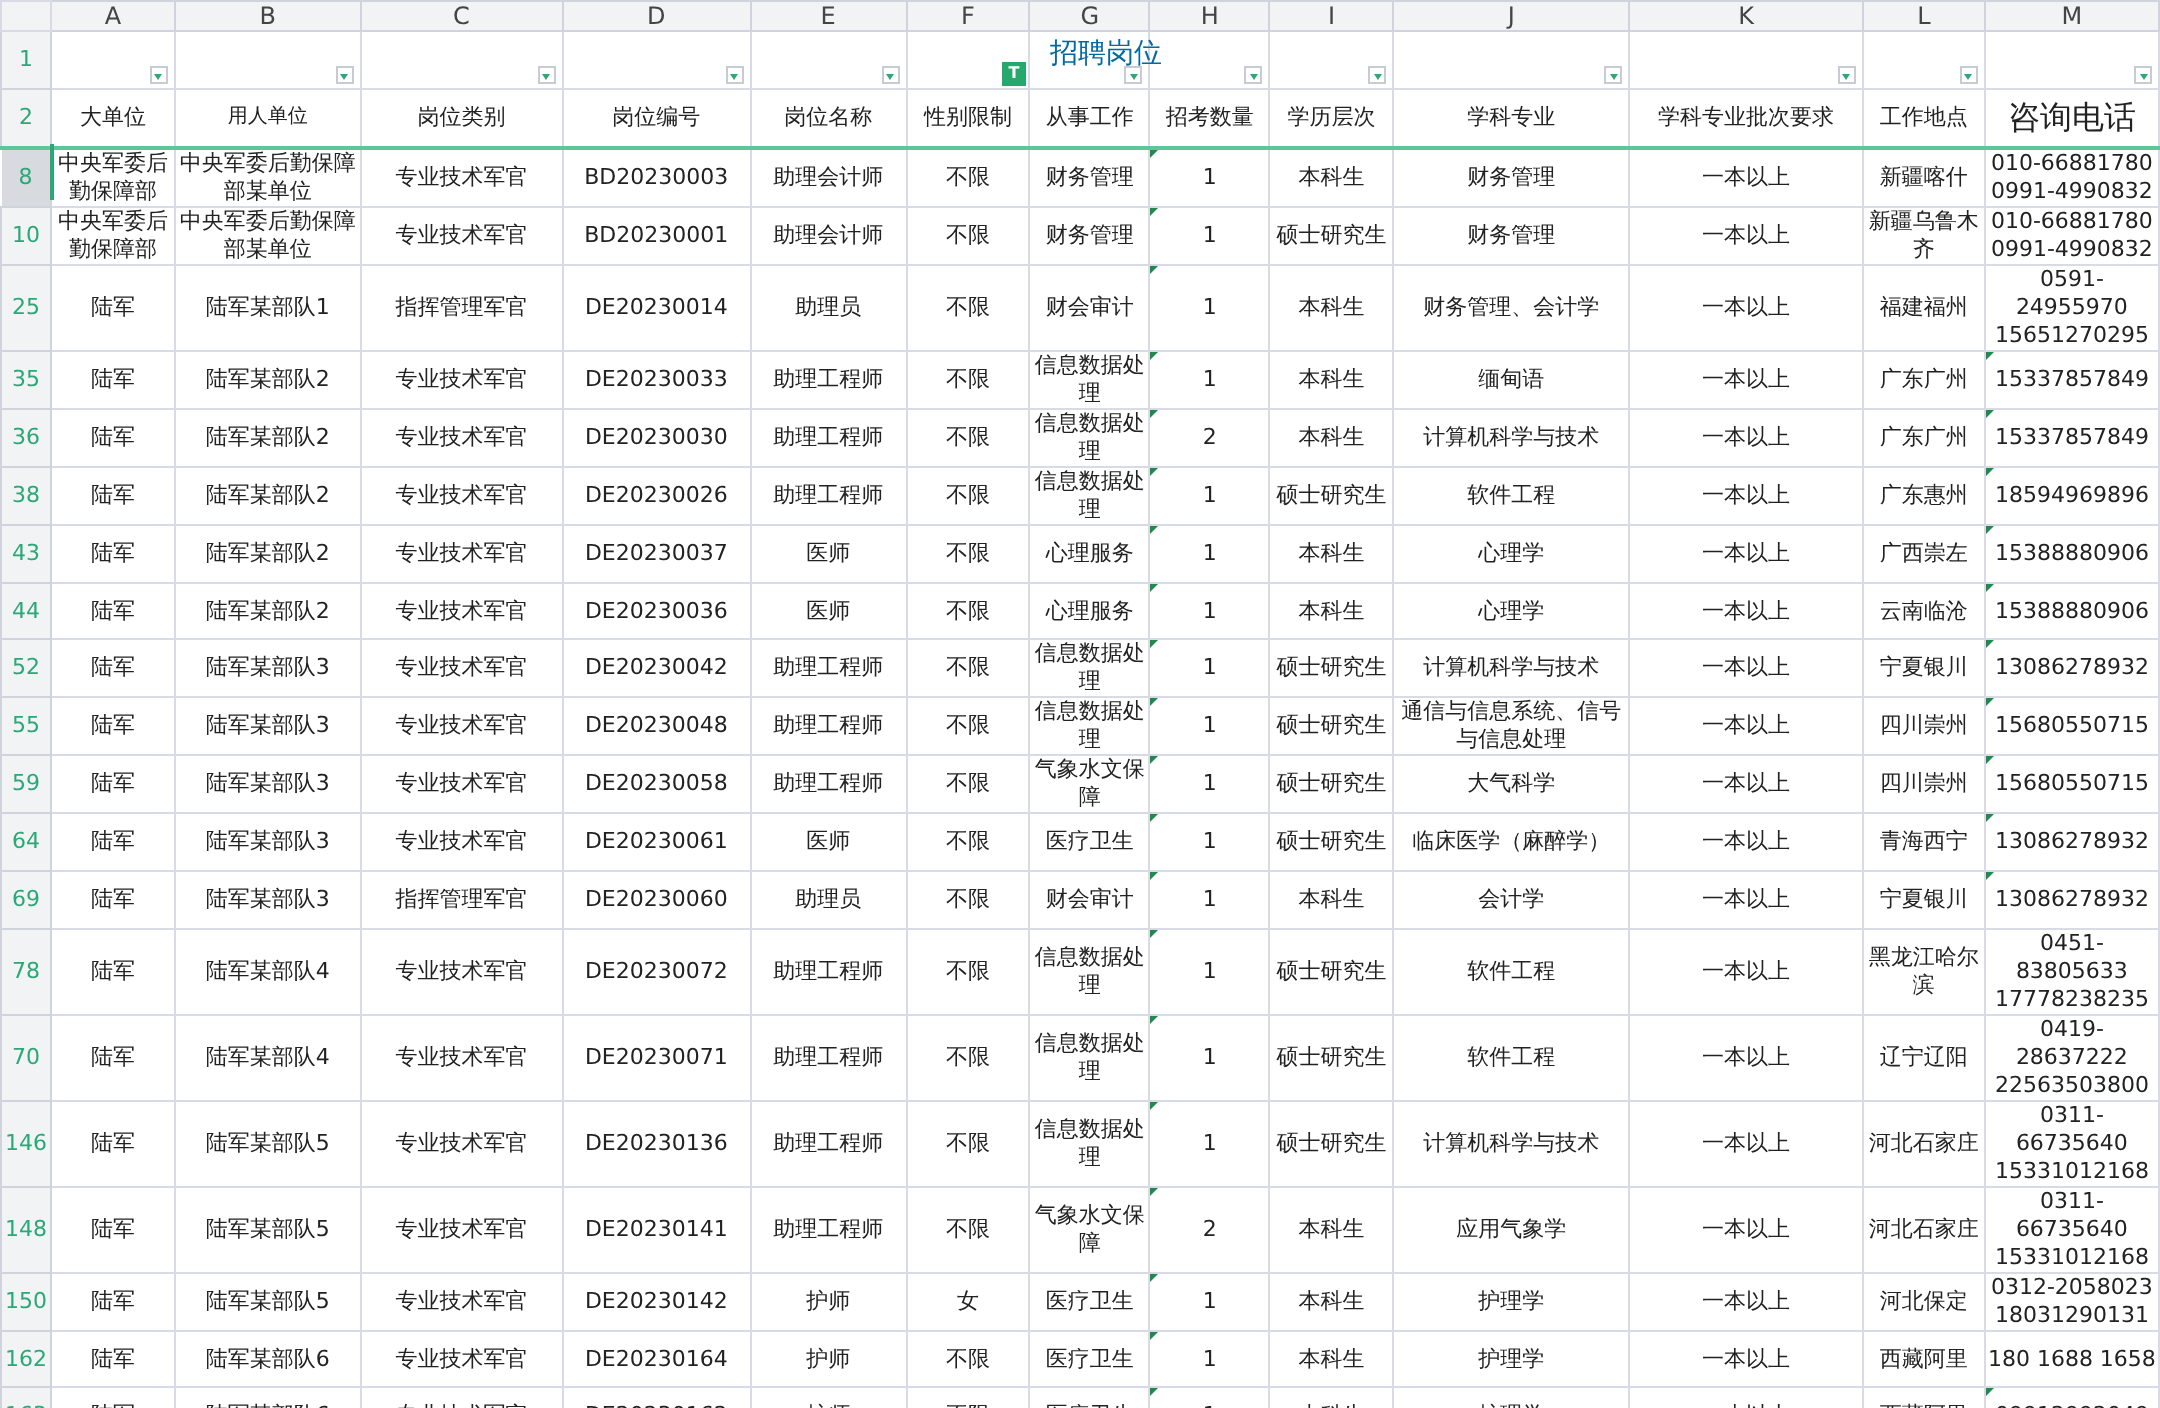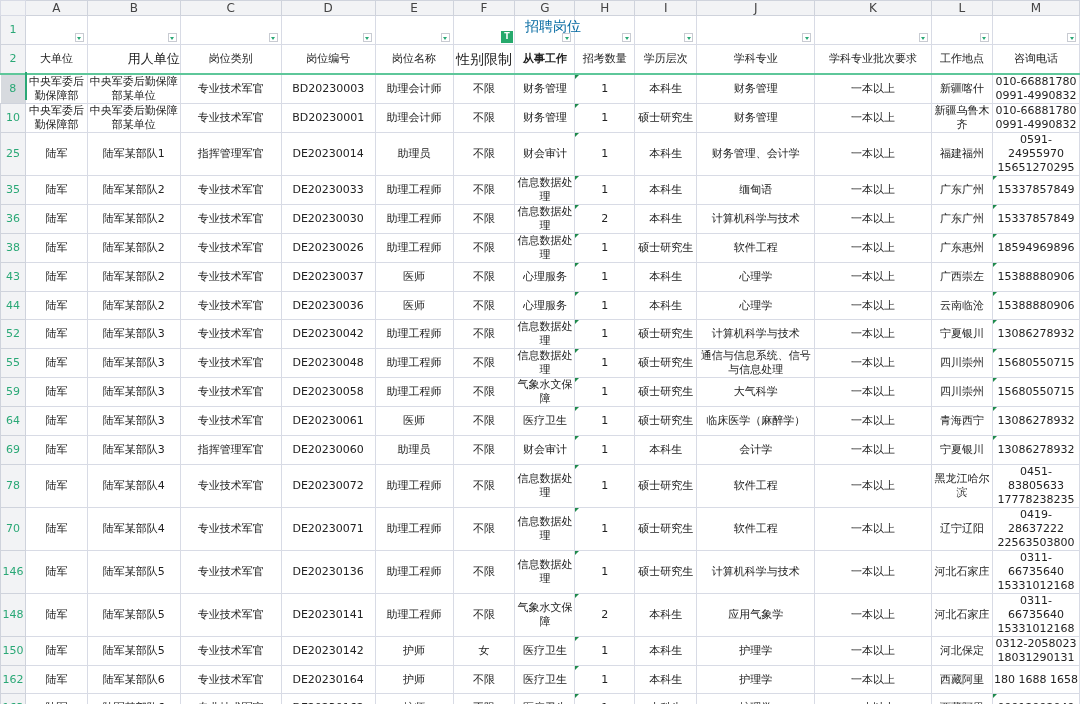--- a/index.html
+++ b/index.html
@@ -107,32 +107,32 @@
         <td>
           <span class="filter"></span>
         </td>
         <td>
           <span class="filter"></span>
         </td>
       </tr>
     <tr class="r2" id="row2">
       <td class="rowhdr">2</td>
     <td style="font-size: 11px;">大单位</td>
-        <td style="font-size: 13px; text-align: right;">用人单位</td>
+        <td style="font-size: 10px;">用人单位</td>
         <td style="font-size: 11px;">岗位类别</td>
         <td style="font-size: 11px;">岗位编号</td>
         <td style="font-size: 11px;">岗位名称</td>
-        <td style="font-size: 14px;">性别限制</td>
-        <td style="font-size: 11px; font-weight: bold;">从事工作</td>
+        <td style="font-size: 11px;">性别限制</td>
+        <td style="font-size: 11px;">从事工作</td>
         <td style="font-size: 11px;">招考数量</td>
         <td style="font-size: 11px; margin-top: 36px;">学历层次</td>
         <td style="font-size: 11px;">学科专业</td>
         <td style="font-size: 11px;">学科专业批次要求</td>
         <td style="font-size: 11px;">工作地点</td>
-        <td style="font-size: 11px;">咨询电话</td>
+        <td style="font-size: 16px;">咨询电话</td>
       </tr>
   <tr class="dr">
         <td class="rowhdr r8">8</td>
         <td>中央军委后勤保障部</td>
         <td>中央军委后勤保障部某单位</td>
         <td>专业技术军官</td>
         <td>BD20230003</td>
         <td>助理会计师</td>
         <td>不限</td>
         <td>财务管理</td>

